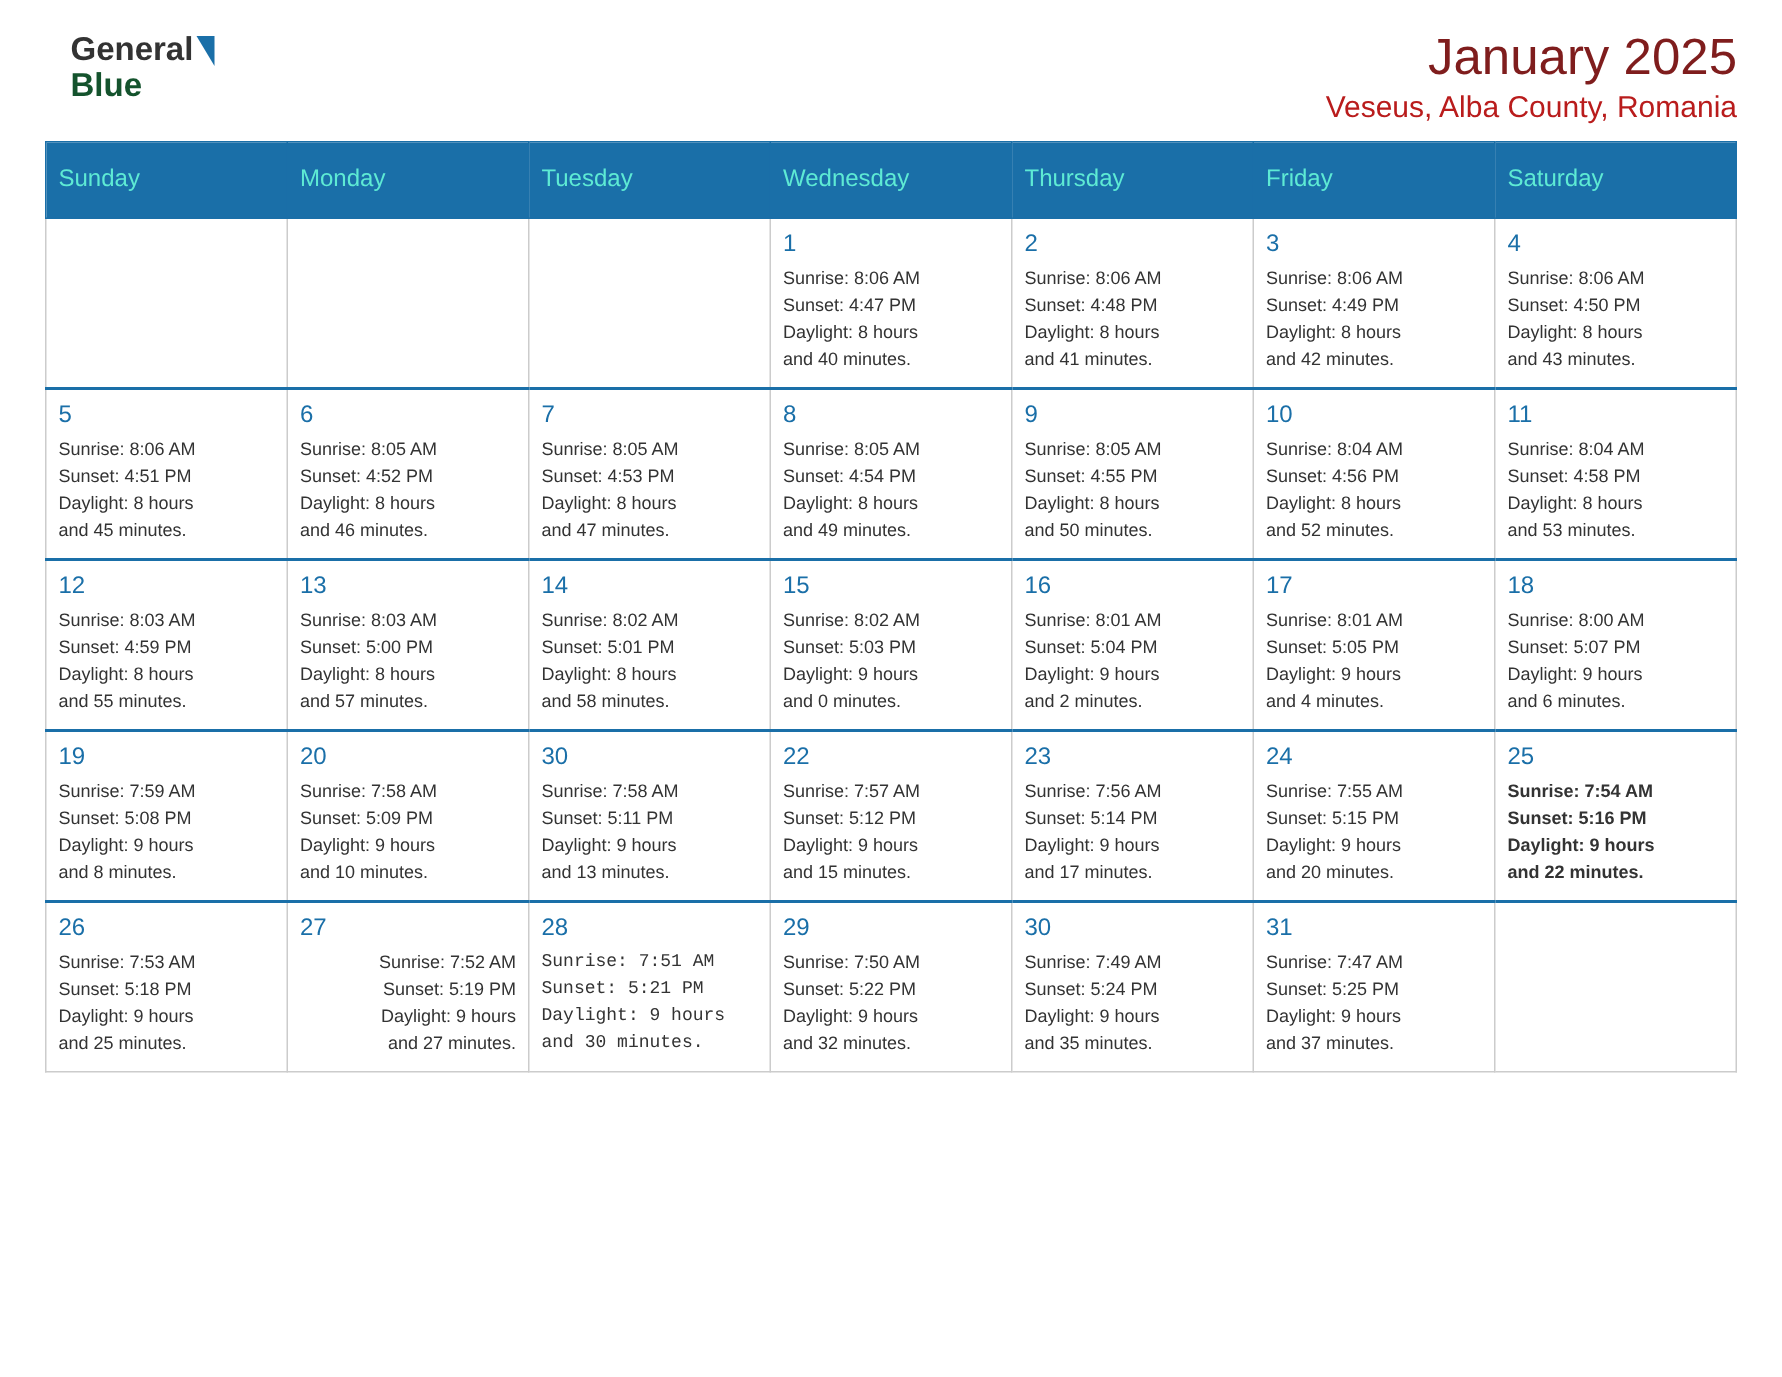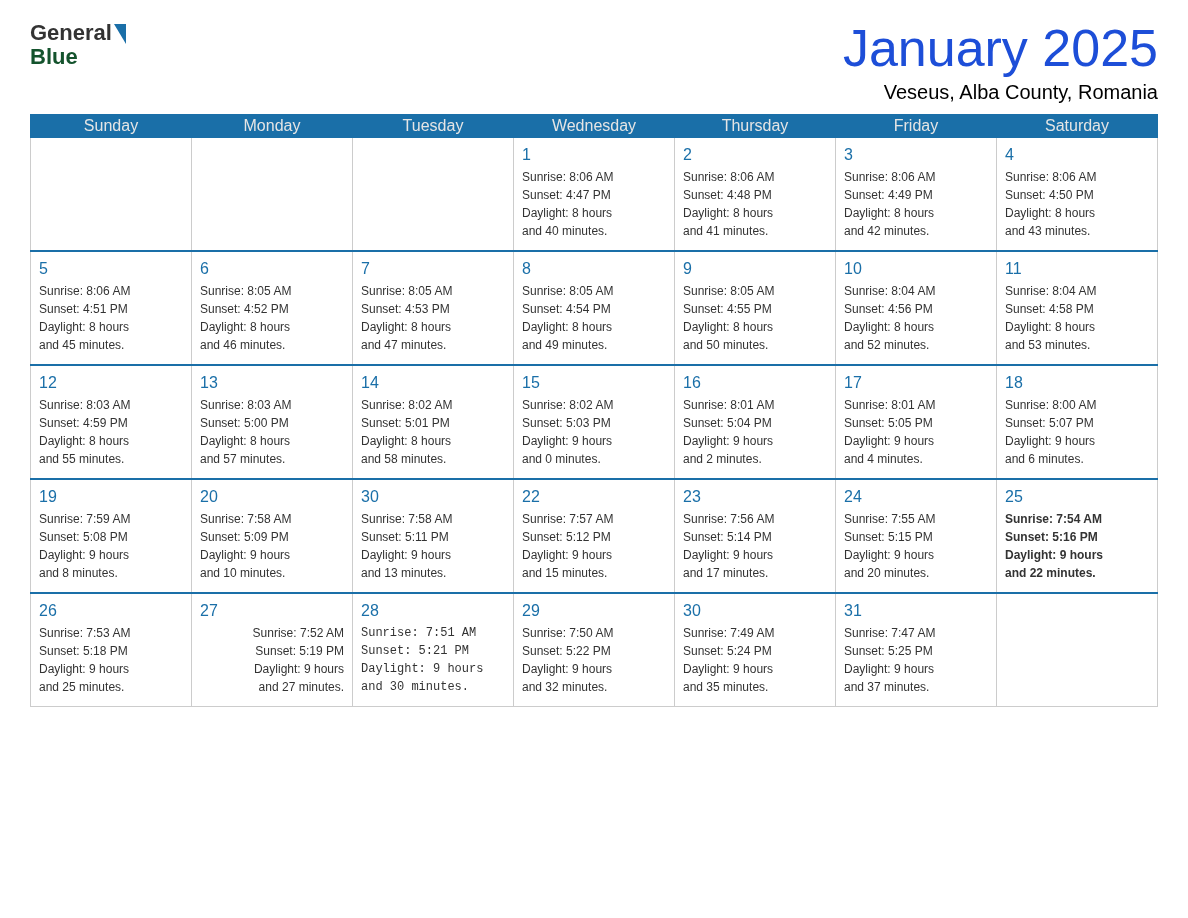--- a/index.html
+++ b/index.html
@@ -13,20 +13,21 @@
     .header {
       display: flex;
       justify-content: space-between;
       align-items: flex-start;
       margin-bottom: 10px;
     }
     .logo {
       display: flex;
       flex-direction: column;
       align-items: flex-start;
+      margin-left: 17px;
     }
     .logo-top {
       display: flex;
       align-items: center;
     }
     .logo-general {
       font-size: 22px;
       font-weight: bold;
       color: #333;
     }
@@ -42,40 +43,40 @@
     .logo-blue {
       font-size: 22px;
       font-weight: bold;
       color: #14532d;
       margin-top: -2px;
     }
     .title-block {
       text-align: right;
     }
     .month-title {
-      font-size: 52px;
+      font-size: 34px;
       font-weight: normal;
-      color: #1d4ed8;
+      color: #7f1d1d;
       line-height: 1.1;
     }
     .location {
       font-size: 20px;
-      color: #000000;
+      color: #b91c1c;
       margin-top: 4px;
     }
     .calendar-table {
       width: 100%;
       border-collapse: collapse;
       margin-top: 10px;
     }
     .calendar-table th {
       background-color: #1a6fa8;
-      color: #e5e5e5;
-      padding: 2px 8px;
-      text-align: center;
+      color: #5eead4;
+      padding: 16px 8px;
+      text-align: left;
       font-size: 16px;
       font-weight: normal;
       border: 1px solid #1a6fa8;
     }
     .calendar-table td {
       vertical-align: top;
       padding: 8px 8px 10px 8px;
       border: 1px solid #ccc;
       width: 14.28%;
       min-height: 100px;

